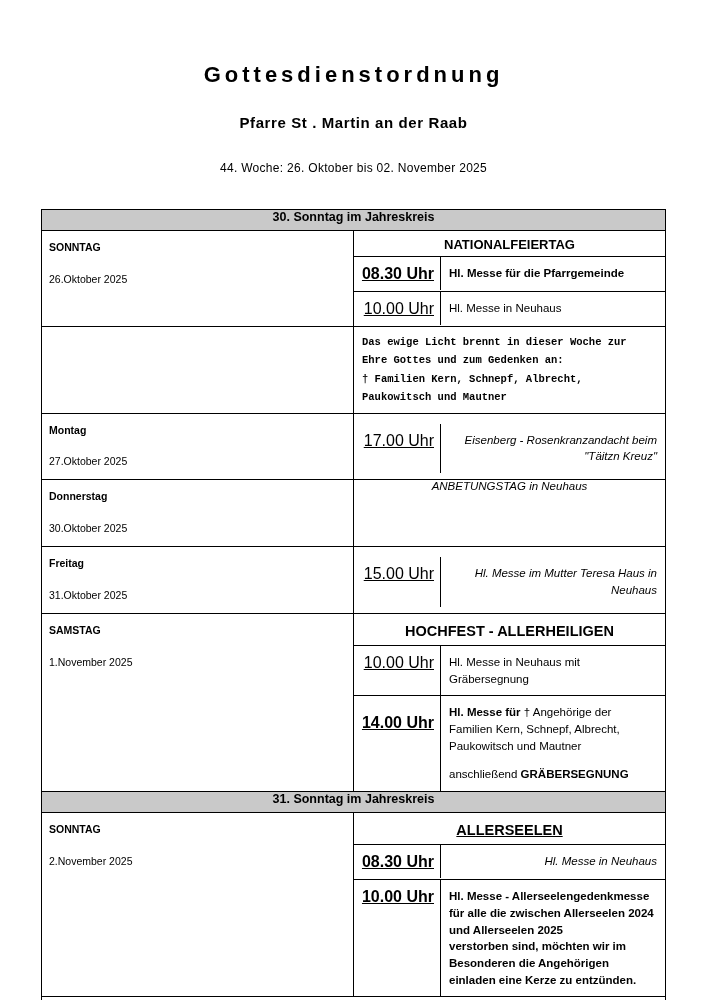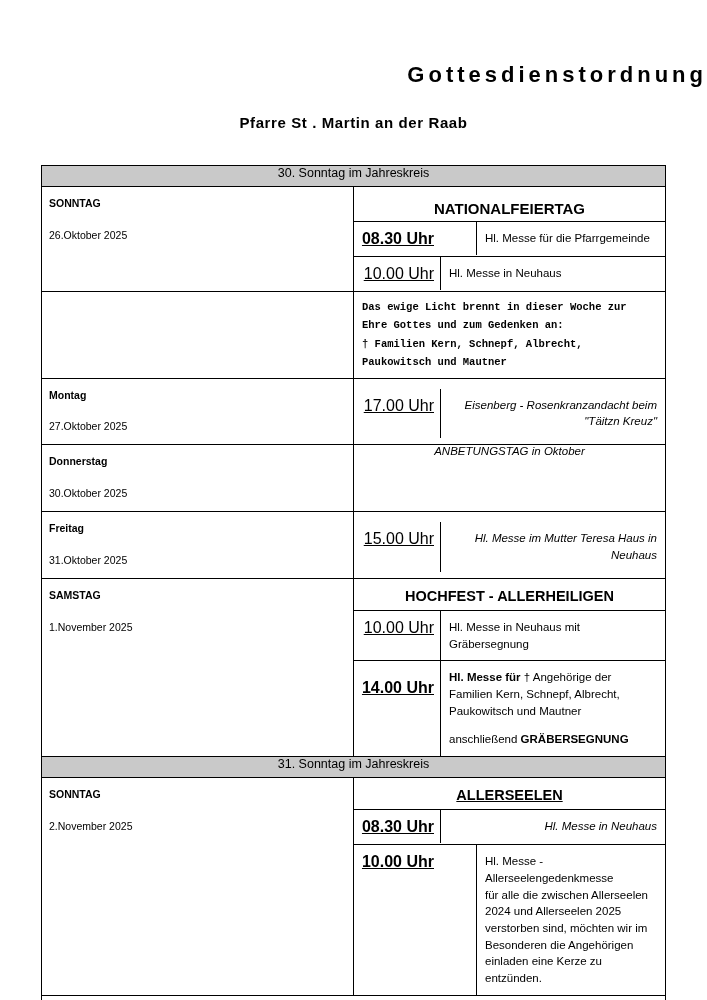--- a/index.html
+++ b/index.html
@@ -15,21 +15,21 @@
     position: relative;
   }
   .page {
     width: 707px;
     height: 1000px;
     box-sizing: border-box;
     padding: 0;
     position: relative;
   }
   .title {
-    text-align: right;
+    text-align: center;
     font-size: 22px;
     font-weight: bold;
     letter-spacing: 4px;
     margin-top: 62px;
   }
   .subtitle {
     text-align: center;
     font-size: 15px;
     font-weight: bold;
     letter-spacing: 0.6px;
@@ -48,21 +48,21 @@
     table-layout: fixed;
   }
   table.sched td {
     border: 1px solid #000000;
     vertical-align: top;
     padding: 0;
   }
   .bandrow td {
     background: #c9c9c9;
     text-align: center;
-    font-weight: normal;
+    font-weight: bold;
     font-size: 12.5px;
     padding: 6px 0 6px 0;
     height: 20px;
   }
   .daycell {
     width: 118px;
     padding: 7px 6px 7px 7px !important;
     font-size: 10.5px;
     line-height: 1.9;
   }
@@ -76,22 +76,22 @@
     font-size: 10.5px;
     display: block;
     margin-top: 12px;
   }
   .contentcell {
     padding: 0 !important;
   }
   .headline {
     text-align: center;
     font-weight: bold;
-    font-size: 15px;
-    padding: 13px 4px 4px 4px;
+    font-size: 13px;
+    padding: 6px 4px 4px 4px;
   }
   .headline.big {
     font-size: 14.5px;
     padding: 9px 4px 6px 4px;
   }
   .evrow {
     display: flex;
     align-items: flex-start;
   }
   .evrow + .evrow {
@@ -108,21 +108,21 @@
   .evtime u { text-decoration: underline; }
   .evtime.bold { font-weight: bold; }
   .evdesc {
     border-left: 1px solid #000000;
     flex: 1;
     box-sizing: border-box;
     padding: 8px 8px 8px 8px;
     font-size: 11.5px;
     line-height: 1.45;
   }
-  .evdesc.bold { font-weight: normal; margin-left: 36px; }
+  .evdesc.bold { font-weight: bold; }
   .evdesc.italic { font-style: italic; text-align: right; }
   .notecell {
     padding: 6px 8px 6px 8px !important;
     font-size: 10.5px;
     line-height: 1.75;
     font-weight: bold;
     font-family: Liberation Mono, monospace;
   }
   .notecell div { font-weight: bold; }
   .tallmid {
@@ -134,20 +134,21 @@
   .spacer-row td { height: 18px; }
   .fl { display: inline; }
 </style>
 </head>
 <body>
 
 <div class="page">
 
   <div class="title">Gottesdienstordnung</div>
   <div class="subtitle">Pfarre St . Martin an der Raab</div>
+  <div class="weekline">44. Woche:    26. Oktober  bis  02. November 2025</div>
 
   <table class="sched">
 
     <tbody>
         <tr class="bandrow">
       <td colspan="2">30. Sonntag im Jahreskreis</td>
     </tr>
 
     <tr>
       <td class="daycell">
@@ -186,21 +187,21 @@
           <div class="evdesc italic">Eisenberg - Rosenkranzandacht beim "Täitzn Kreuz"</div>
         </div>
       </td>
     </tr>
 
     <tr>
       <td class="daycell">
         <span class="dname">Donnerstag</span>
         <span class="ddate">30.Oktober 2025</span>
       </td>
-      <td class="tallmid">ANBETUNGSTAG in Oktober</td>
+      <td class="tallmid">ANBETUNGSTAG in Neuhaus</td>
     </tr>
 
     <tr>
       <td class="daycell">
         <span class="dname">Freitag</span>
         <span class="ddate">31.Oktober 2025</span>
       </td>
       <td class="contentcell">
         <div class="evrow" style="padding-top:10px;">
           <div class="evtime"><u>15.00 Uhr</u></div>

